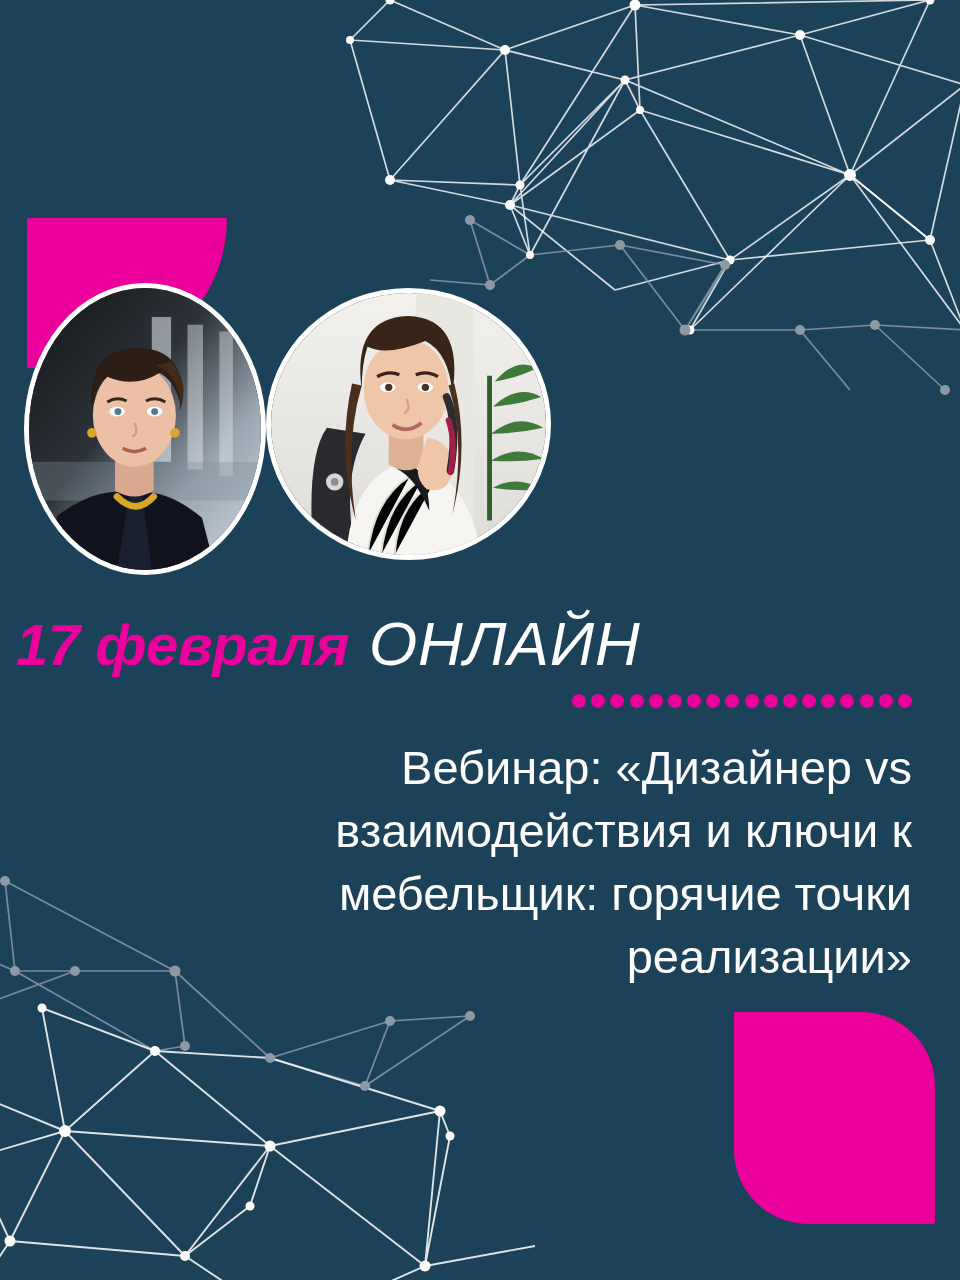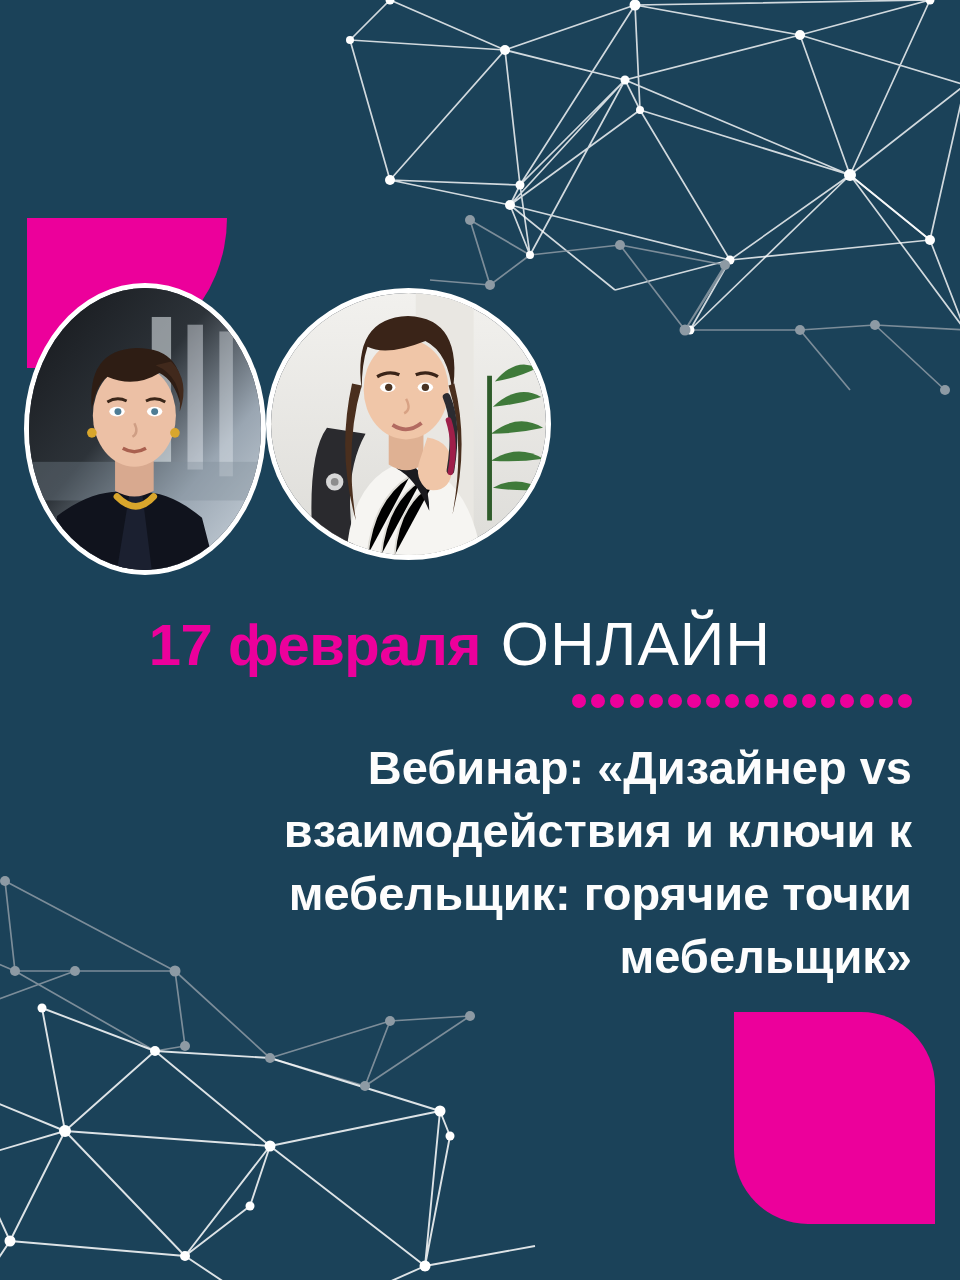--- a/index.html
+++ b/index.html
@@ -54,25 +54,26 @@
     box-sizing: border-box;
     background: #2a3440;
   }
   .avatar-left  { left: 24px;  top: 283px; width: 242px; height: 292px; }
   .avatar-right { left: 266px; top: 288px; width: 285px; height: 272px; }
   .avatar svg { display: block; width: 100%; height: 100%; }
 
   
   .head-row {
     position: absolute;
-    left: 4px;
+    left: 16px;
     top: 608px;
     width: 912px;
-    text-align: center;
+    text-align: left;
     white-space: nowrap;
+    font-style: italic;
   }
   .date-txt {
     display: inline-block;
     color: #ec009b;
     font-size: 58px;
     font-weight: 700;
     letter-spacing: -0.5px;
     vertical-align: baseline;
   }
   .mode-txt {
@@ -105,21 +106,21 @@
 
   .title-block {
     position: absolute;
     left: 40px;
     top: 736px;
     width: 872px;
     text-align: right;
     color: #fdfdfd;
     font-size: 47px;
     line-height: 63px;
-    font-weight: 700;
+    font-weight: 400;
     letter-spacing: 0px;
   }
   .title-block .ln { display: block; }
 </style>
 </head>
 <body>
 
 <div id="poster">
 
   <svg class="net top" viewBox="0 0 640 430" preserveAspectRatio="none">
@@ -344,16 +345,16 @@
       <i></i>
       <i></i>
       <i></i>
       <i></i>
   </div>
 
   <div class="title-block">
     <span class="ln">Вебинар: «Дизайнер vs</span>
     <span class="ln">взаимодействия и ключи к</span>
     <span class="ln">мебельщик: горячие точки</span>
-    <span class="ln">мебельщик»</span>
+    <span class="ln">реализации»</span>
   </div>
 
 </div>
 
 </body></html>

